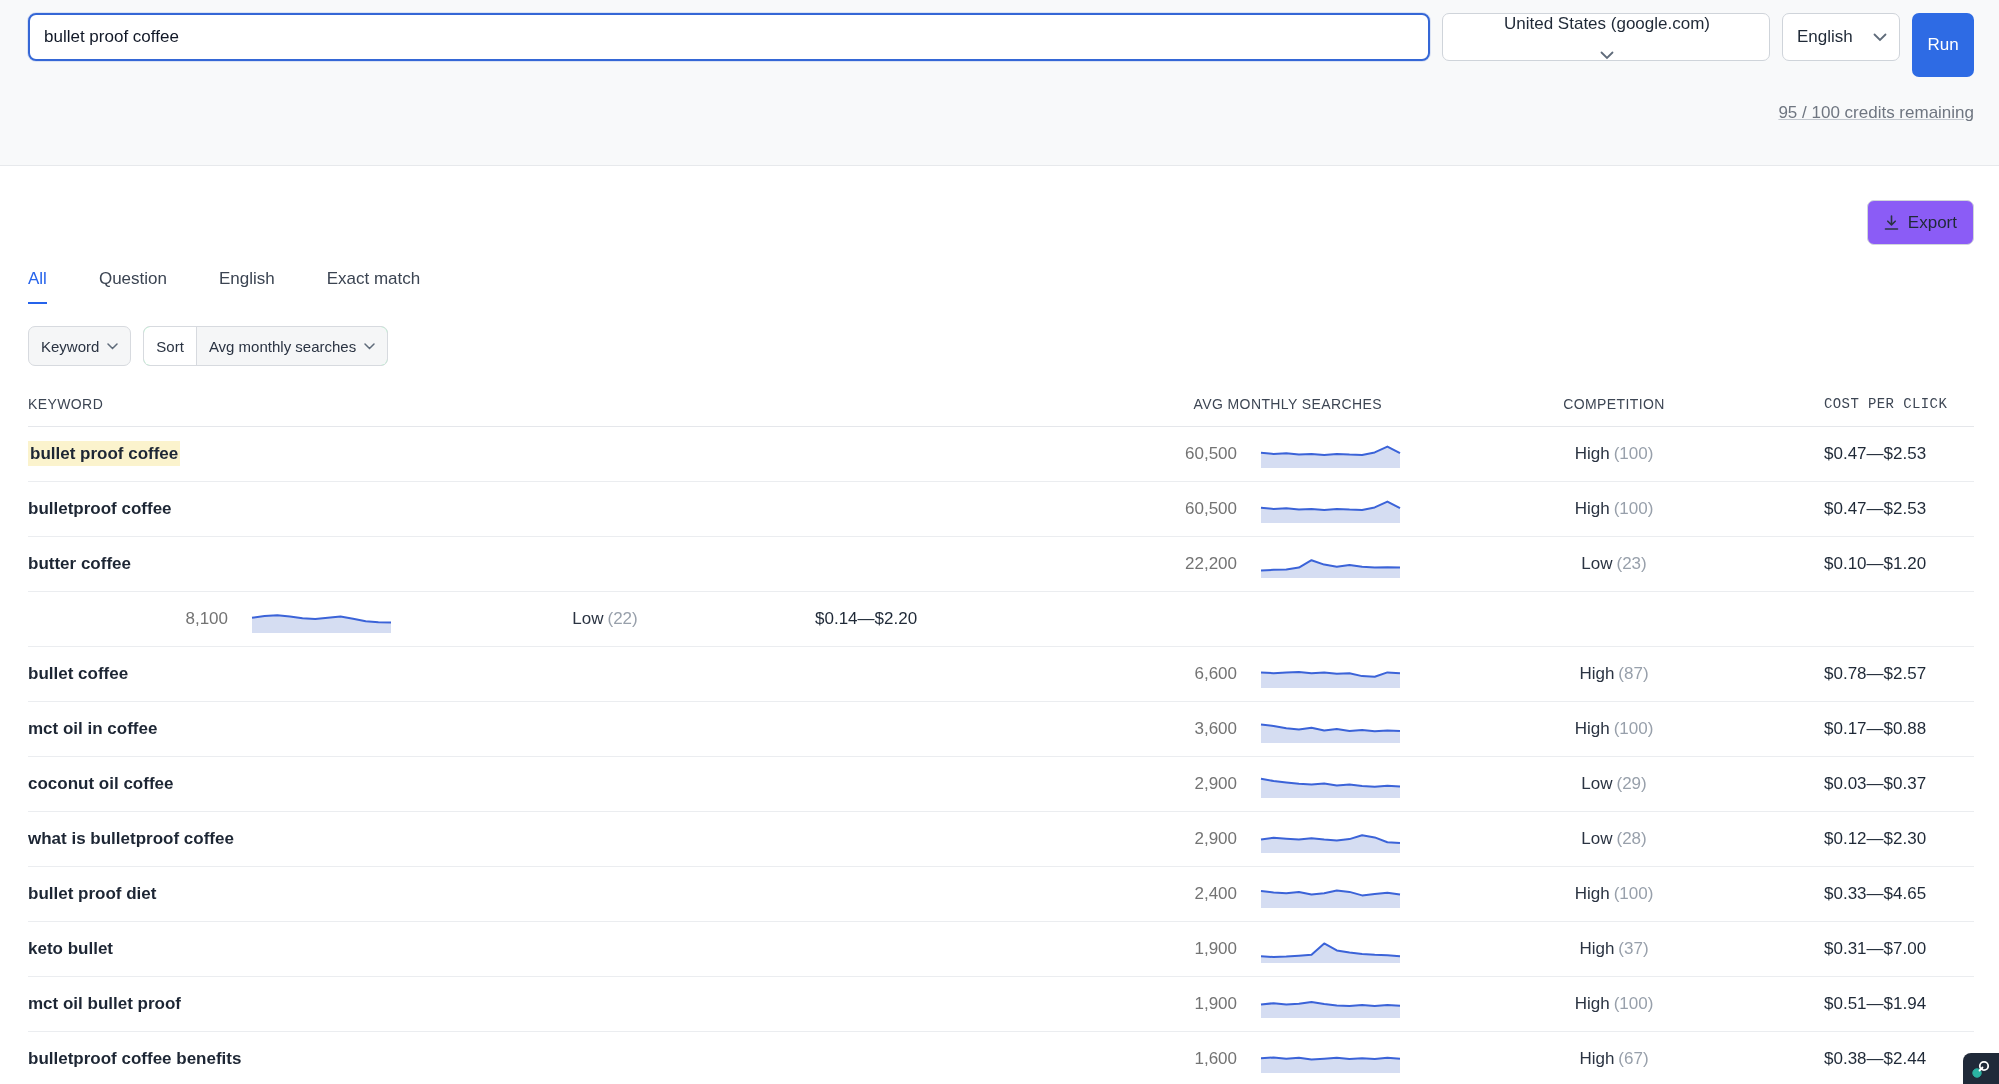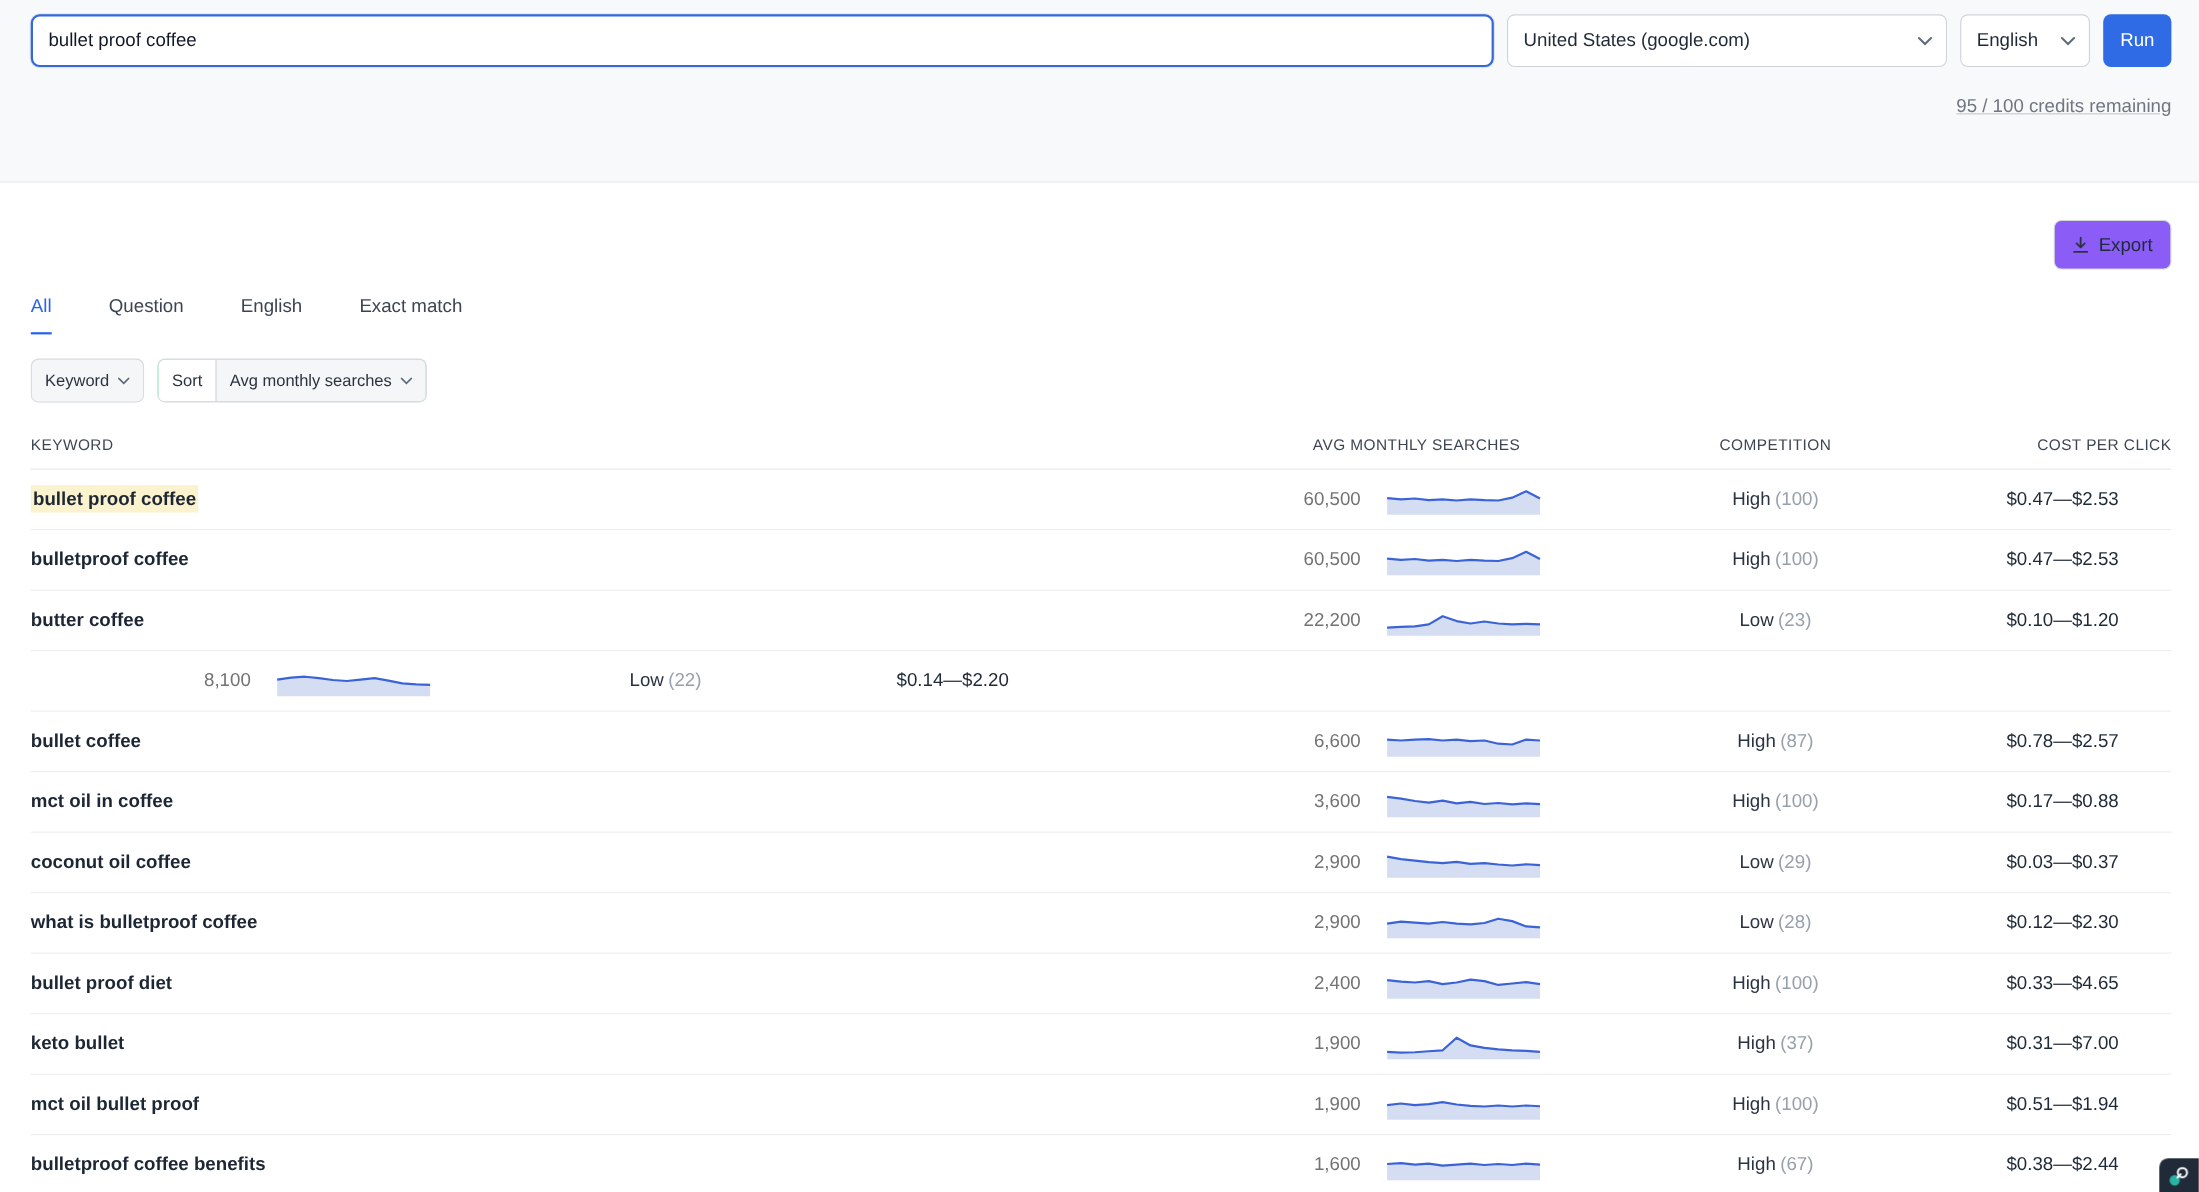--- a/index.html
+++ b/index.html
@@ -16,24 +16,24 @@
   .search-input{
     flex:1;height:48px;box-sizing:border-box;border:2px solid #3567d6;border-radius:8px;
     padding:0 14px;font-size:17px;font-family:inherit;color:#111827;background:#fff;outline:none;
     box-shadow:0 0 0 1px rgba(53,103,214,.15);
   }
   .select-box{
     display:flex;align-items:center;justify-content:space-between;gap:10px;
     background:#fff;border:1px solid #cfd4da;border-radius:7px;height:48px;box-sizing:border-box;
     padding:0 12px 0 14px;font-size:17px;color:#1f2937;cursor:pointer;white-space:nowrap;
   }
-  .select-country{width:400px;}
+  .select-country{width:328px;flex-direction:column;}
   .select-language{width:118px;}
   .run-button{
-    width:62px;height:48px;border:none;border-radius:7px;background:#2e6be4;color:#fff;
+    width:62px;height:64px;border:none;border-radius:7px;background:#2e6be4;color:#fff;
     font-size:17px;font-family:inherit;cursor:pointer;
   }
   .credits-row{text-align:right;margin-top:26px;}
   .credits-link{
     font-size:17px;color:#6f7681;text-decoration:underline;text-decoration-color:#c3c8cf;
     cursor:pointer;
   }
   
   .main{padding:0 25px 0 28px;}
   .export-row{display:flex;justify-content:flex-end;margin-top:34px;}
@@ -72,21 +72,21 @@
   .kw.hl{background:#fbf3cd;padding:3px 2px;}
   .c-num{width:200px;text-align:right;font-size:17px;color:#737373;}
   .c-spark{width:145px;margin-left:22px;display:flex;align-items:center;}
   .c-comp{width:420px;text-align:center;font-size:17px;}
   .comp-level{color:#2a3342;}
   .comp-score{color:#98a0ab;margin-left:4px;}
   .c-cpc{width:150px;font-size:17px;color:#1f2937;}
   .h-kw{flex:1;}
   .h-searches{width:367px;text-align:right;}
   .h-comp{width:420px;text-align:center;margin-left:22px;}
-  .h-cpc{width:150px;text-align:right;}
+  .h-cpc{width:150px;text-align:left;font-family:Liberation Mono, monospace;}
   .chev{flex:none;}
   
   .corner-badge{
     position:fixed;right:0;bottom:0;width:36px;height:31px;background:#202a39;
     border-top-left-radius:8px;display:flex;align-items:center;justify-content:center;cursor:pointer;z-index:10;
   }
 </style>
 </head>
 <body>
 

